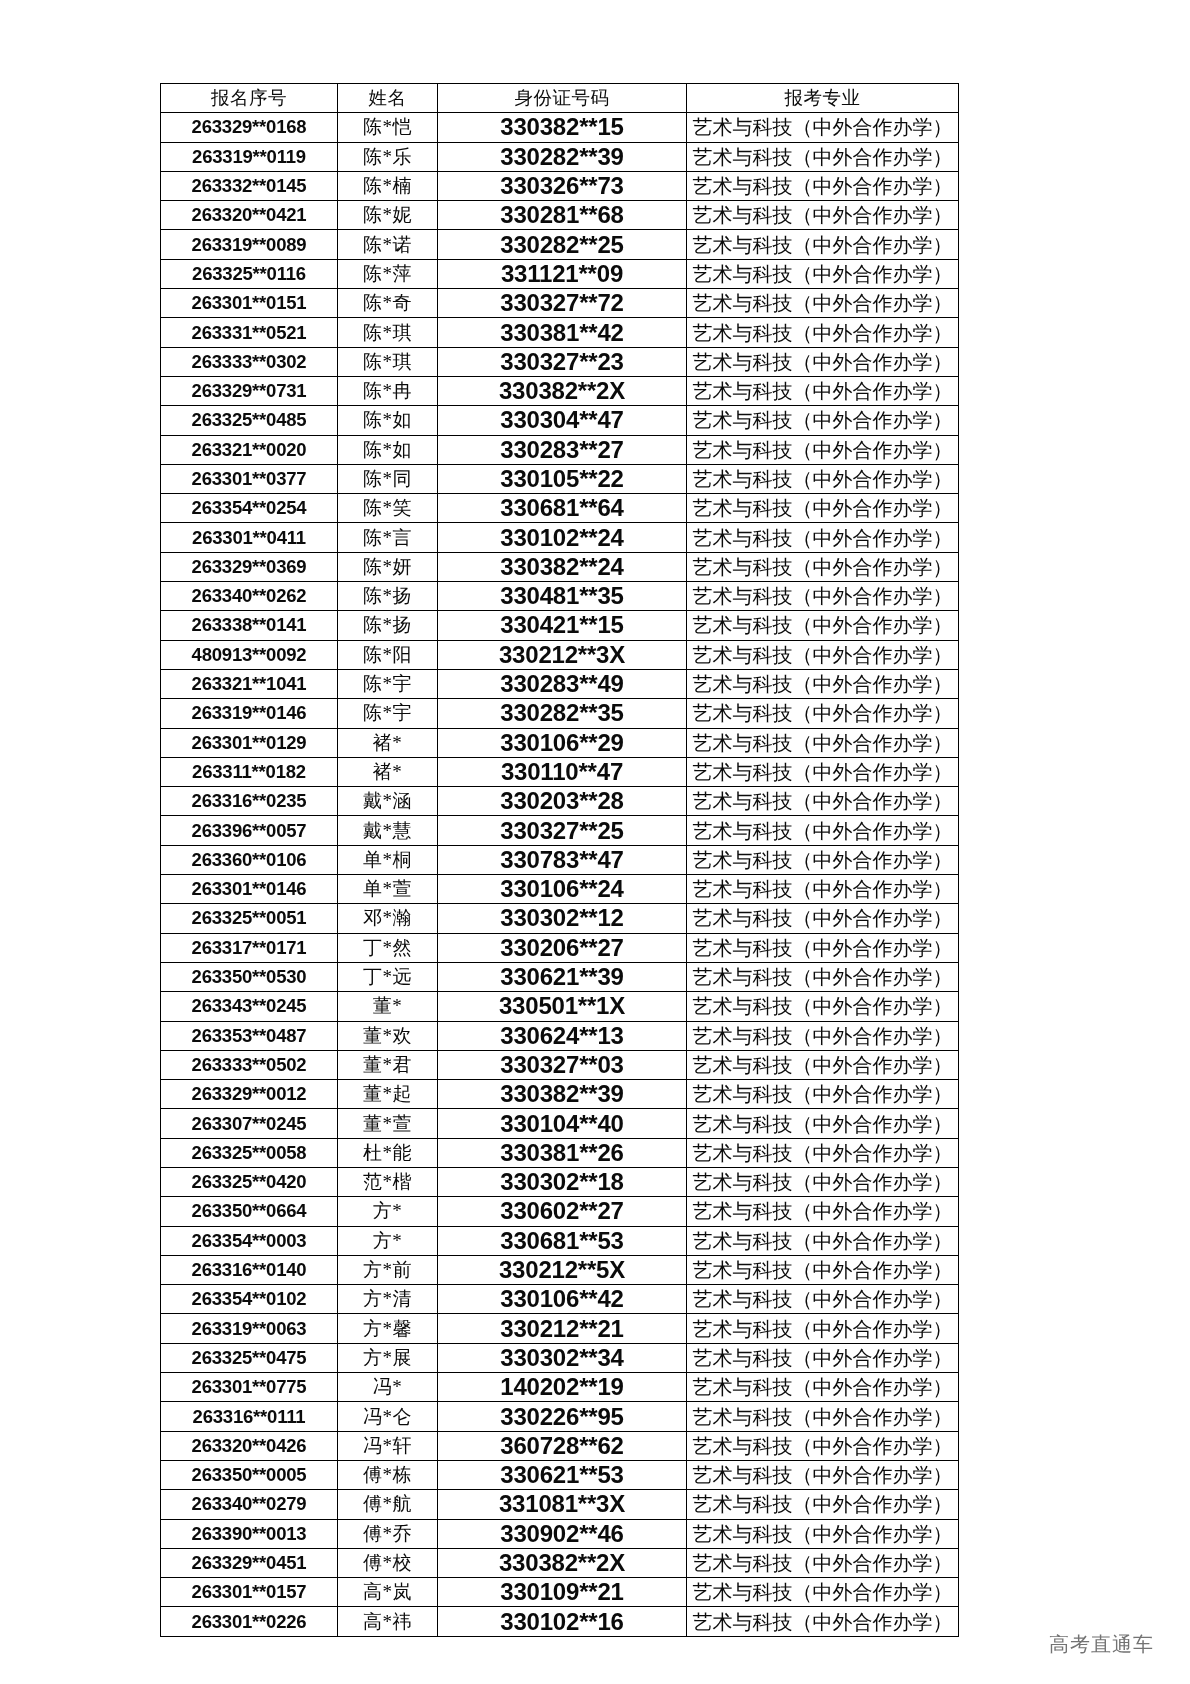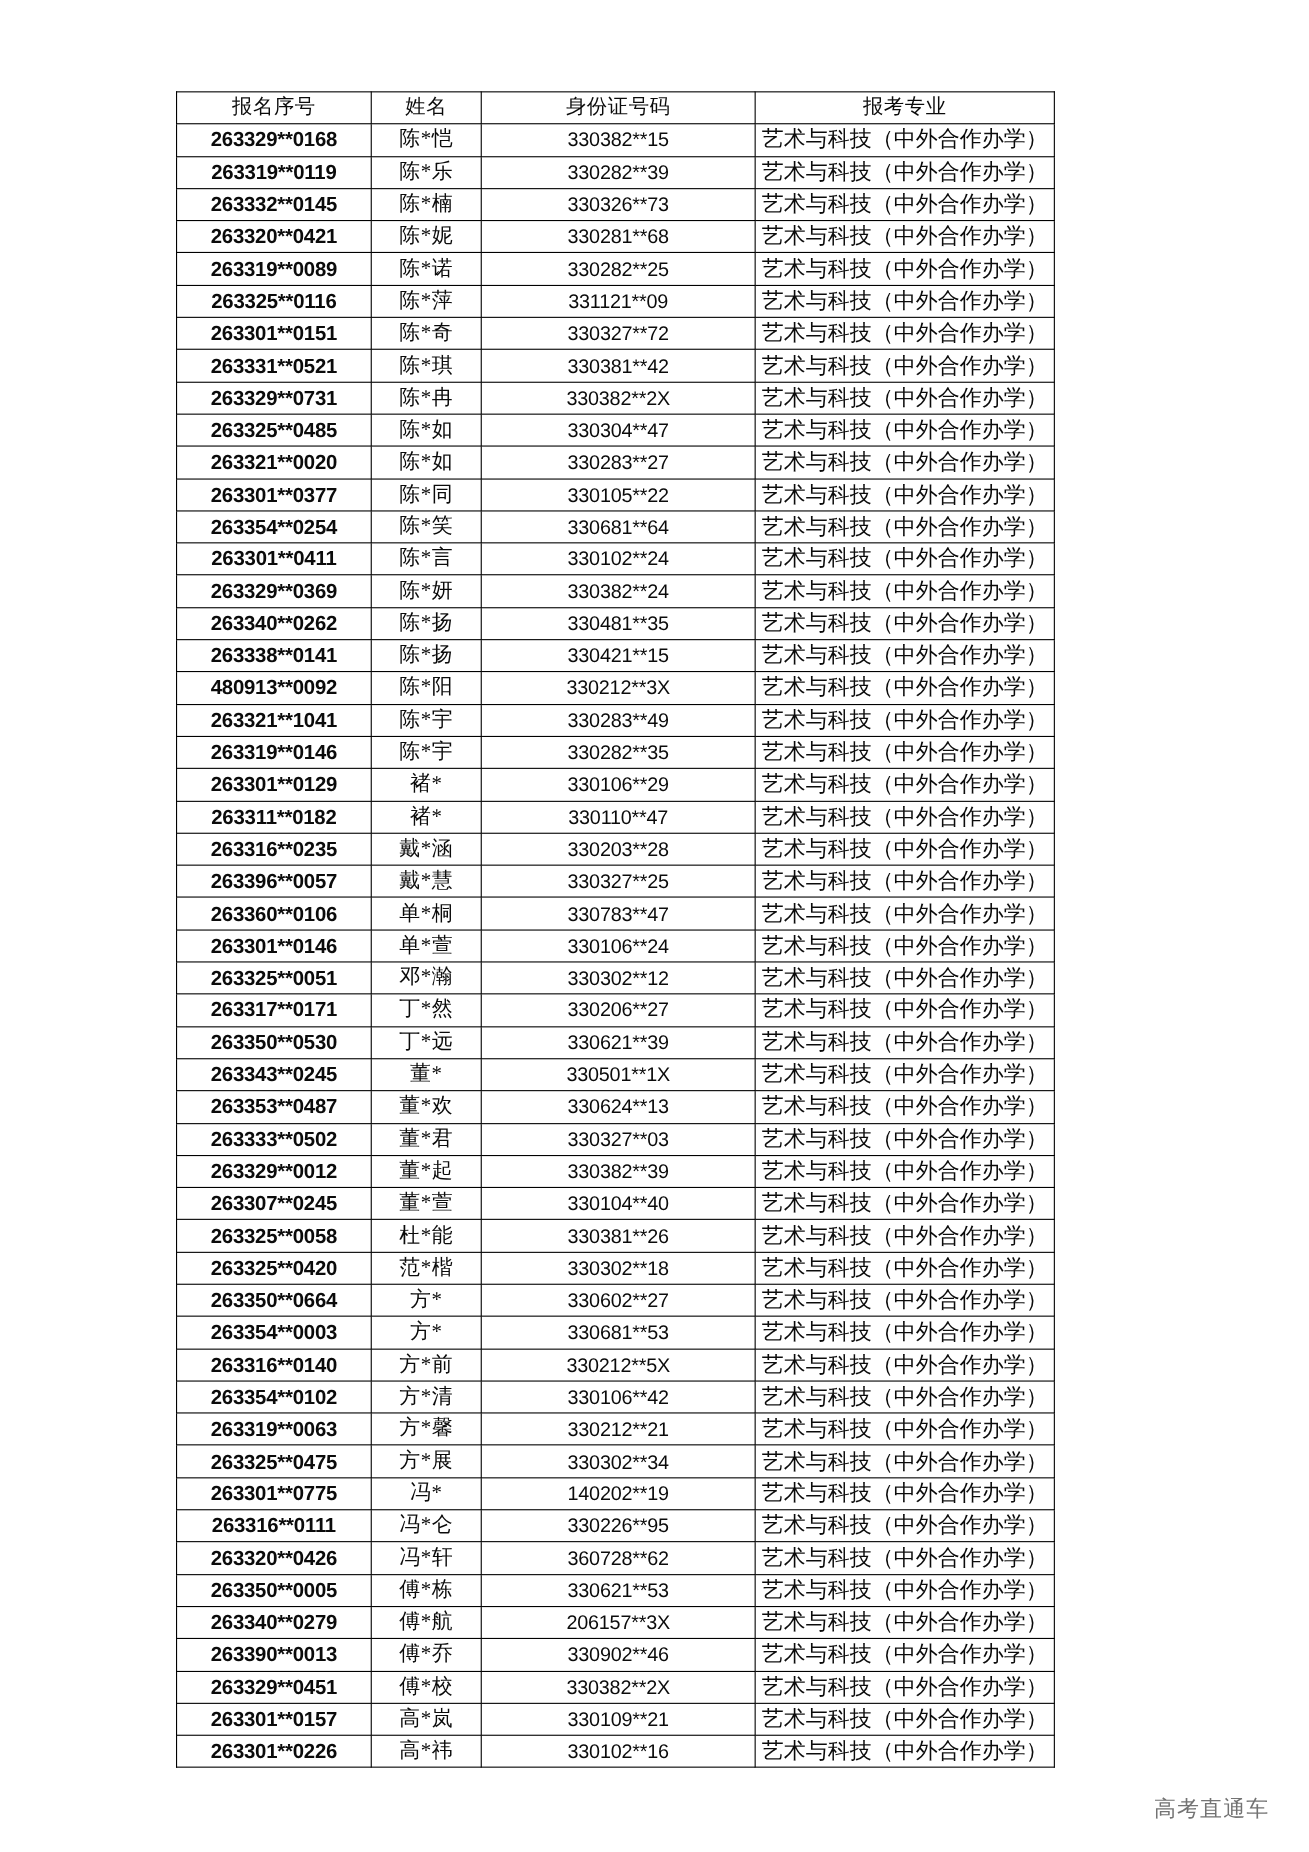--- a/index.html
+++ b/index.html
@@ -68,22 +68,22 @@
     letter-spacing: -0.2px;
   }
 
   td.col-name {
     font-size: 19px;
     letter-spacing: 0.5px;
   }
 
   td.col-id {
     font-family: "Liberation Sans", "DejaVu Sans", sans-serif;
-    font-size: 18px;
-    font-weight: normal;
+    font-size: 24px;
+    font-weight: bold;
     letter-spacing: -0.2px;
   }
 
   td.col-major {
     font-size: 20px;
     letter-spacing: 0px;
   }
 
   .watermark {
     position: absolute;
@@ -160,20 +160,26 @@
             <td class="col-id">330327**72</td>
             <td class="col-major">艺术与科技（中外合作办学）</td>
           </tr>
           <tr>
             <td class="col-serial">263331**0521</td>
             <td class="col-name">陈*琪</td>
             <td class="col-id">330381**42</td>
             <td class="col-major">艺术与科技（中外合作办学）</td>
           </tr>
           <tr>
+            <td class="col-serial">263333**0302</td>
+            <td class="col-name">陈*琪</td>
+            <td class="col-id">330327**23</td>
+            <td class="col-major">艺术与科技（中外合作办学）</td>
+          </tr>
+          <tr>
             <td class="col-serial">263329**0731</td>
             <td class="col-name">陈*冉</td>
             <td class="col-id">330382**2X</td>
             <td class="col-major">艺术与科技（中外合作办学）</td>
           </tr>
           <tr>
             <td class="col-serial">263325**0485</td>
             <td class="col-name">陈*如</td>
             <td class="col-id">330304**47</td>
             <td class="col-major">艺术与科技（中外合作办学）</td>
@@ -390,21 +396,21 @@
           </tr>
           <tr>
             <td class="col-serial">263350**0005</td>
             <td class="col-name">傅*栋</td>
             <td class="col-id">330621**53</td>
             <td class="col-major">艺术与科技（中外合作办学）</td>
           </tr>
           <tr>
             <td class="col-serial">263340**0279</td>
             <td class="col-name">傅*航</td>
-            <td class="col-id">206157**3X</td>
+            <td class="col-id">331081**3X</td>
             <td class="col-major">艺术与科技（中外合作办学）</td>
           </tr>
           <tr>
             <td class="col-serial">263390**0013</td>
             <td class="col-name">傅*乔</td>
             <td class="col-id">330902**46</td>
             <td class="col-major">艺术与科技（中外合作办学）</td>
           </tr>
           <tr>
             <td class="col-serial">263329**0451</td>

